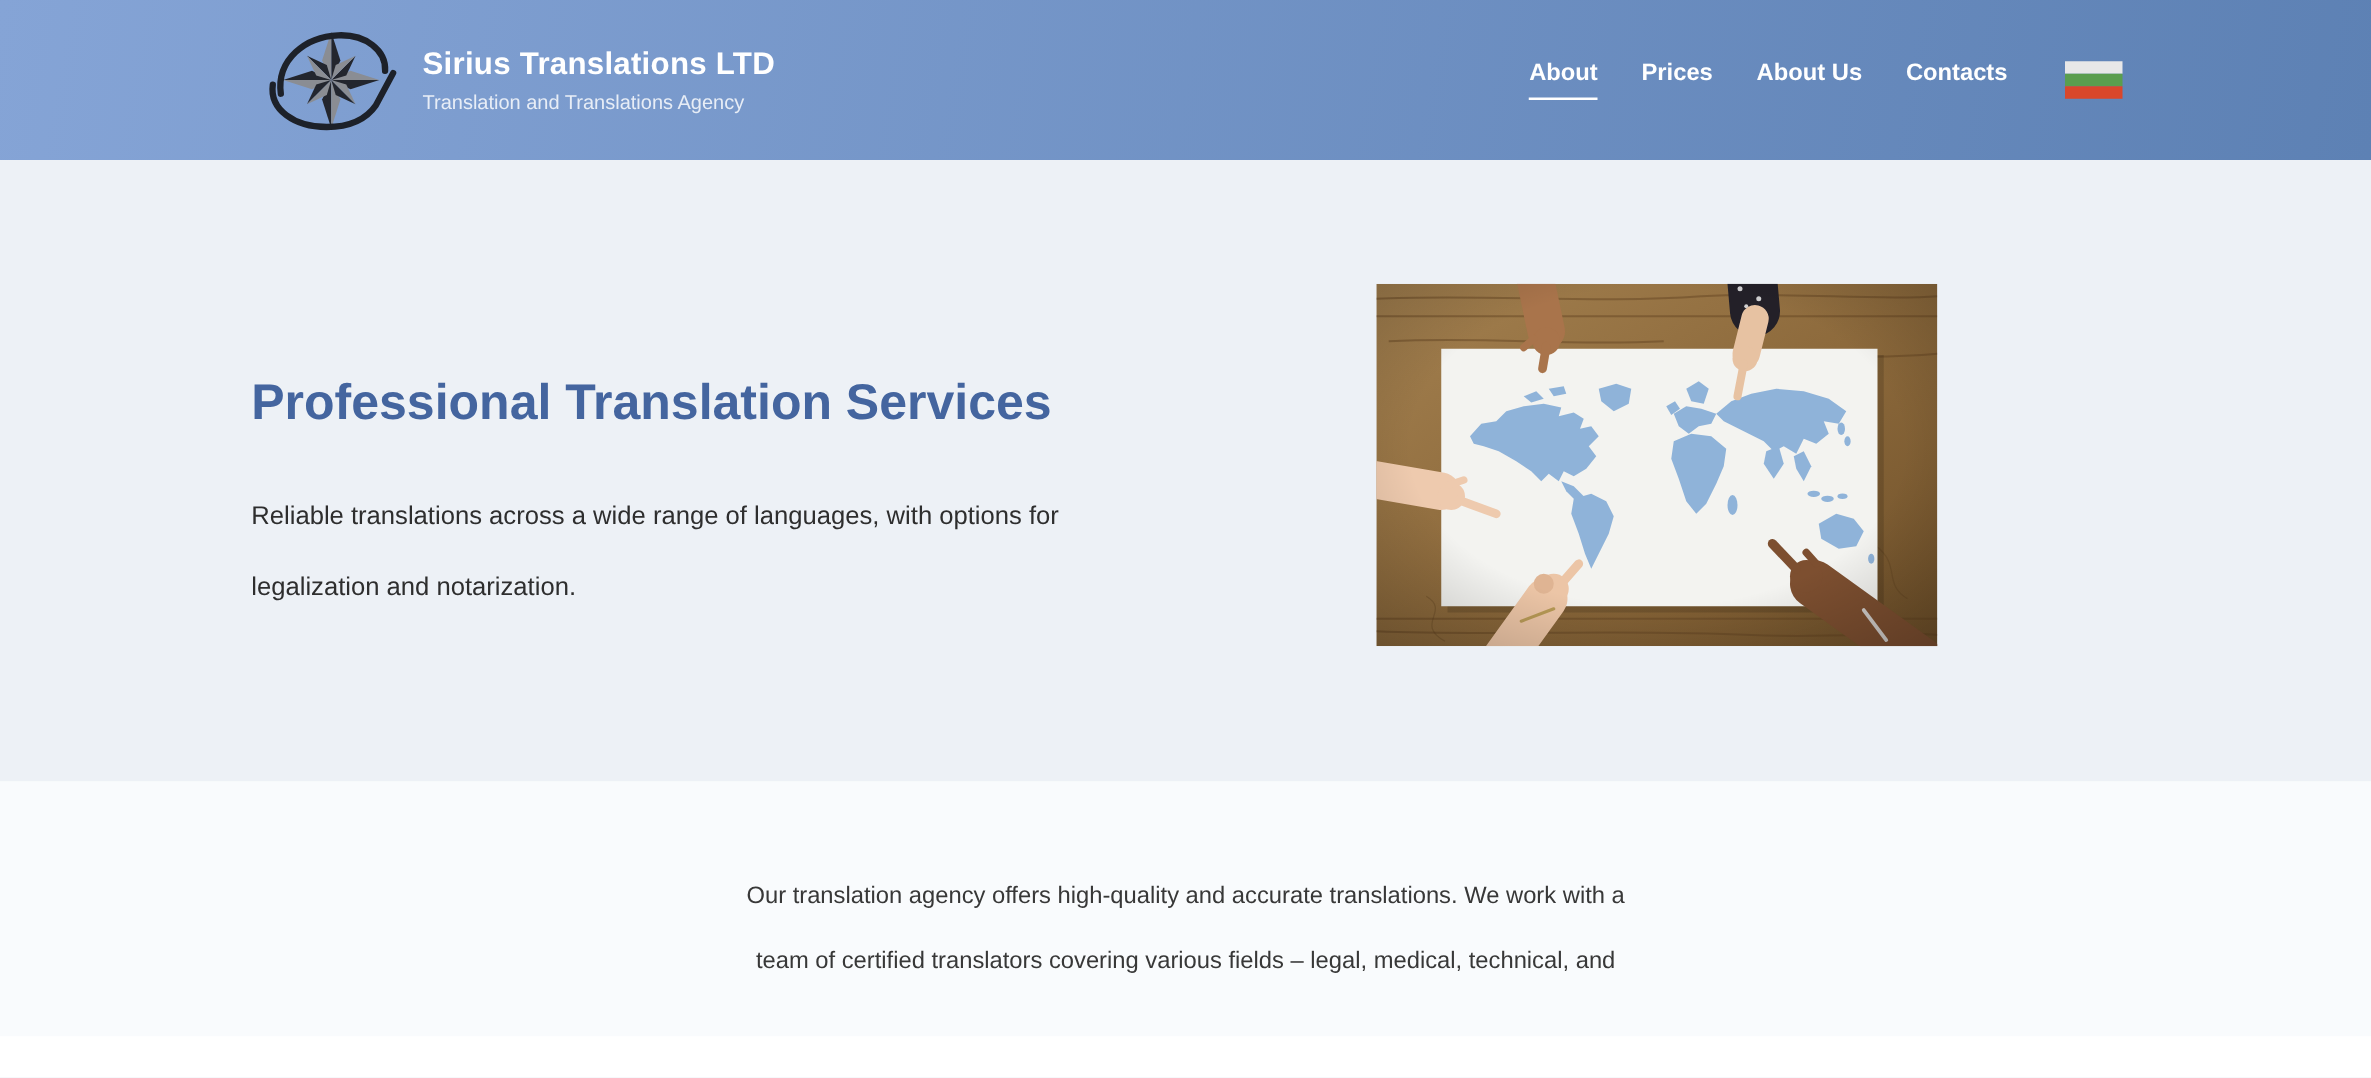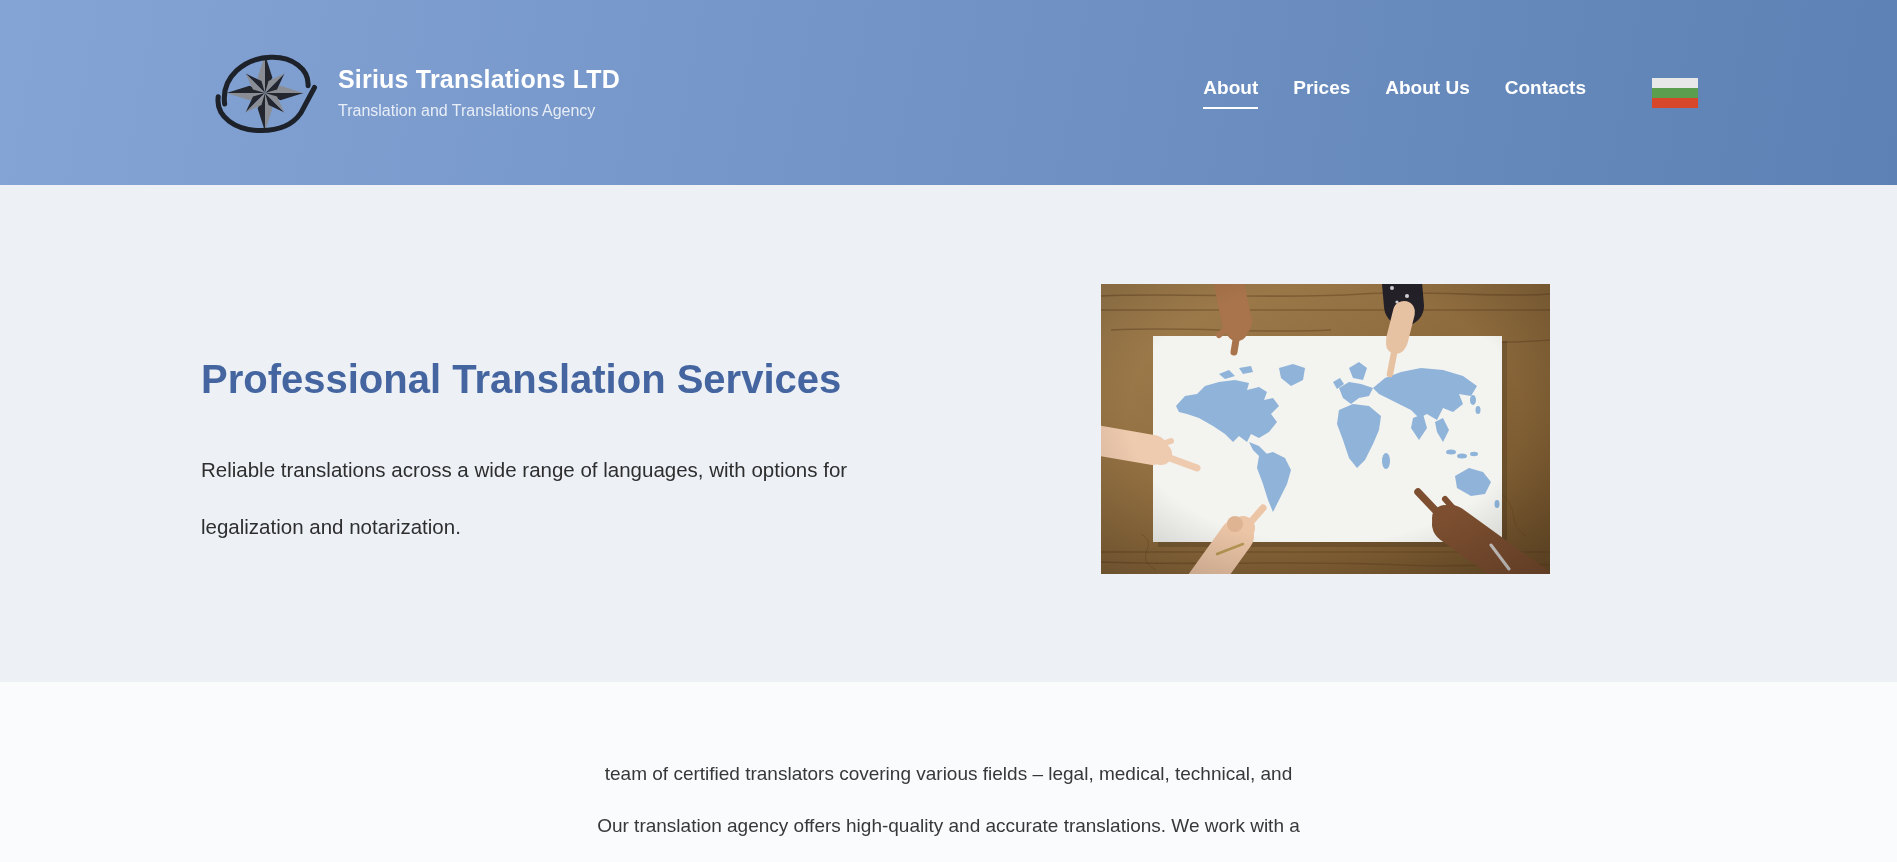--- a/index.html
+++ b/index.html
@@ -1,25 +1,24 @@
 <!DOCTYPE html>
 <html style="--header-grad-start: #85a4d6; --header-grad-end: #5d81b4; --hero-bg: #edf1f6; --footer-bg: #f9fbfd; --heading: #44659f; --button-bg: #45618e; --flag-white: #e8e8e8; --flag-green: #5a9e4e; --flag-red: #d9472b; --map-blue: #8fb3d9;"><head>
 <meta charset="utf-8">
 <style>
   * { margin:0; padding:0; box-sizing:border-box; }
   html,body { width:1897px; height:862px; overflow:hidden; }
   body { font-family:"Liberation Sans", sans-serif; background:#fff; }
 
   
   .header {
-    height:185px;
+    height:128px;
     background:linear-gradient(100deg, var(--header-grad-start) 0%, var(--header-grad-end) 100%);
     display:flex; align-items:center;
     padding:0 199px 0 210px;
-    gap:20px;
   }
   .brand { display:flex; align-items:center; gap:18px; }
   .brand-logo { width:110px; height:94px; flex:0 0 auto; }
   .brand-title { color:#fff; font-size:25px; font-weight:bold; letter-spacing:.2px; }
   .brand-subtitle { color:rgba(255,255,255,.82); font-size:16px; margin-top:8px; }
 
   .nav { margin-left:auto; display:flex; align-items:center; gap:35px; }
   .nav a {
     color:#fff; font-size:19px; font-weight:bold; text-decoration:none;
     padding-bottom:8px; border-bottom:2.5px solid transparent; cursor:pointer;
@@ -227,16 +226,16 @@
         <line x1="336" y1="228" x2="317" y2="208" stroke="#7d4f30" stroke-width="7.5"></line>
       </g>
 
       <rect width="449" height="290" fill="url(#vignette)"></rect>
     </svg>
   </div>
 </section>
 
 <section class="about">
   <div class="about-text">
+    <span class="ln">Our translation agency offers high-quality and accurate translations. We work with a</span>
     <span class="ln">team of certified translators covering various fields – legal, medical, technical, and</span>
-    <span class="ln">Our translation agency offers high-quality and accurate translations. We work with a</span>
   </div>
 </section>
 
 </body></html>

